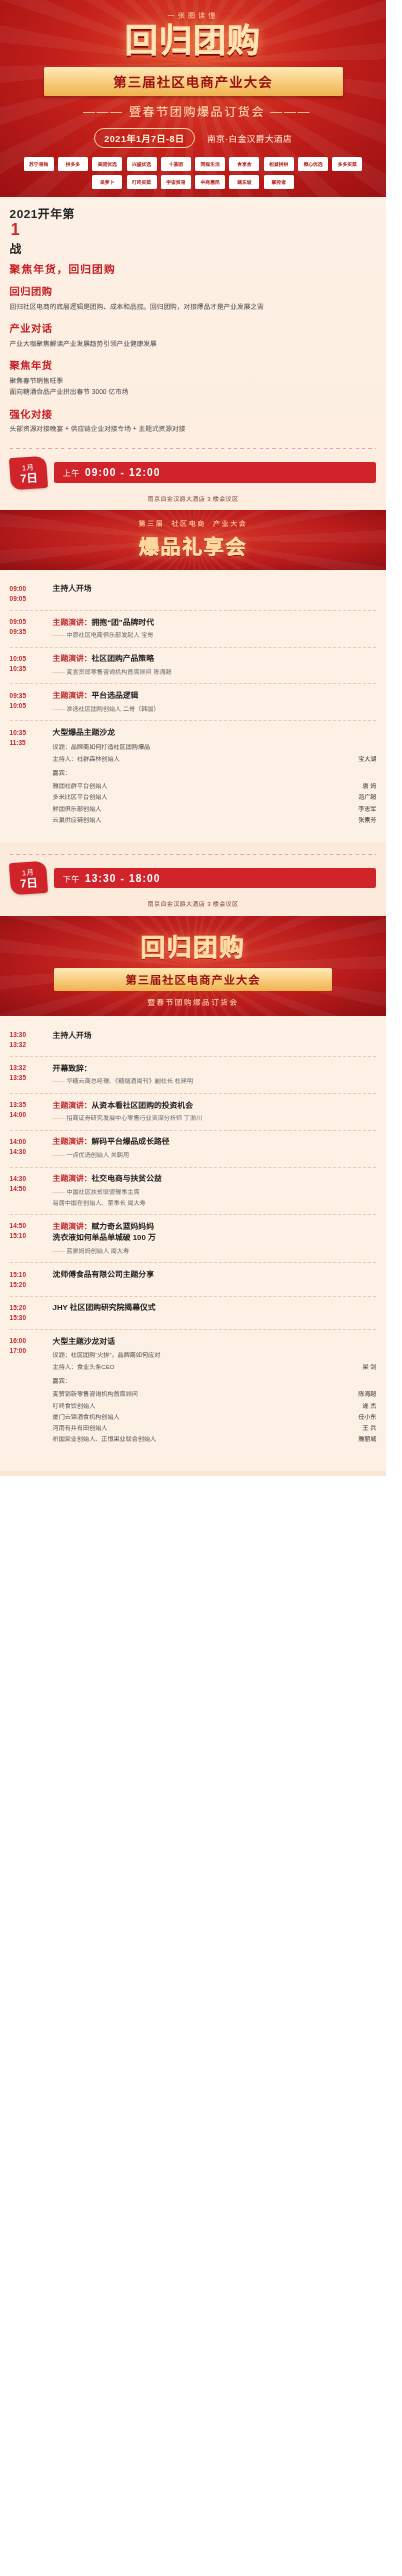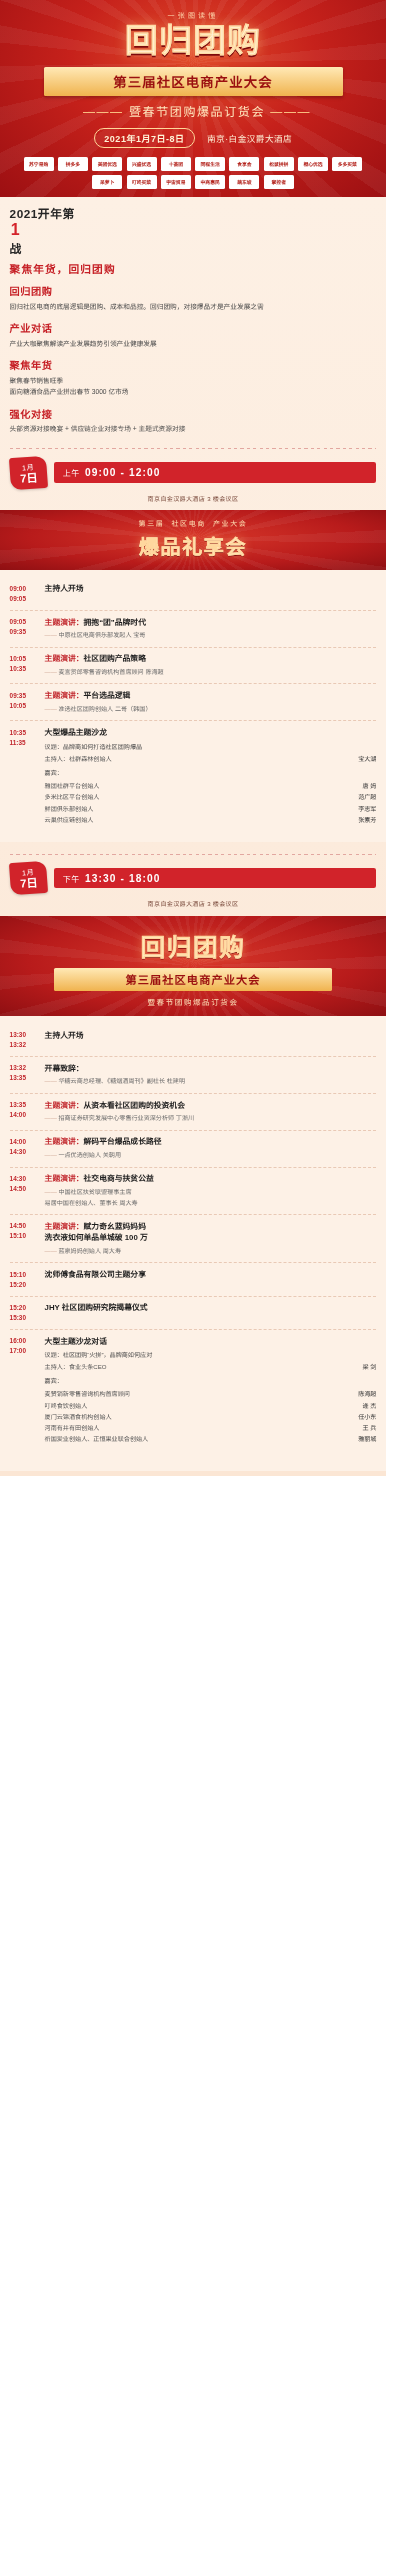--- a/index.html
+++ b/index.html
@@ -205,21 +205,21 @@
     padding:3.2px 0 3.7px; border-radius:1.6px;
   }
   .ev-band2 { margin-top:4.8px; color:#ffe6bd; font-size:7.5px; letter-spacing:1.6px;}
 
   
   .agenda {
     background:#fdf1e6;
     padding:7.5px 9.6px 10.7px;
   }
   .ag-row {
-    display:flex; gap:8px; padding:5.9px 0;
+    display:flex; gap:16px; padding:5.9px 0;
     border-bottom:0.5px dashed #e9c9b5;
   }
   .ag-row:last-child { border-bottom:none; }
   .ag-time {
     flex:0 0 27px;
     color:#c1272d; font-size:6.4px; font-weight:bold; line-height:1.55;
     padding-top:0.5px;
   }
   .ag-body { flex:1 1 auto; }
   .ag-title {

